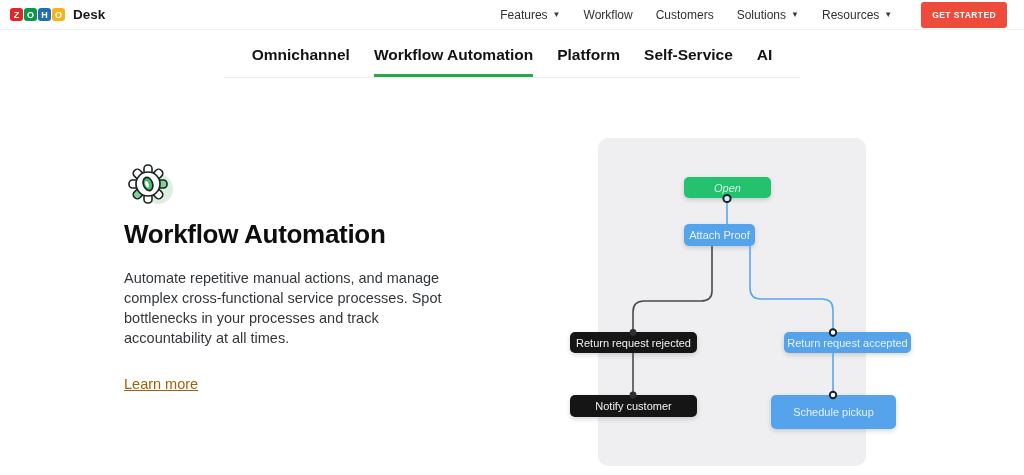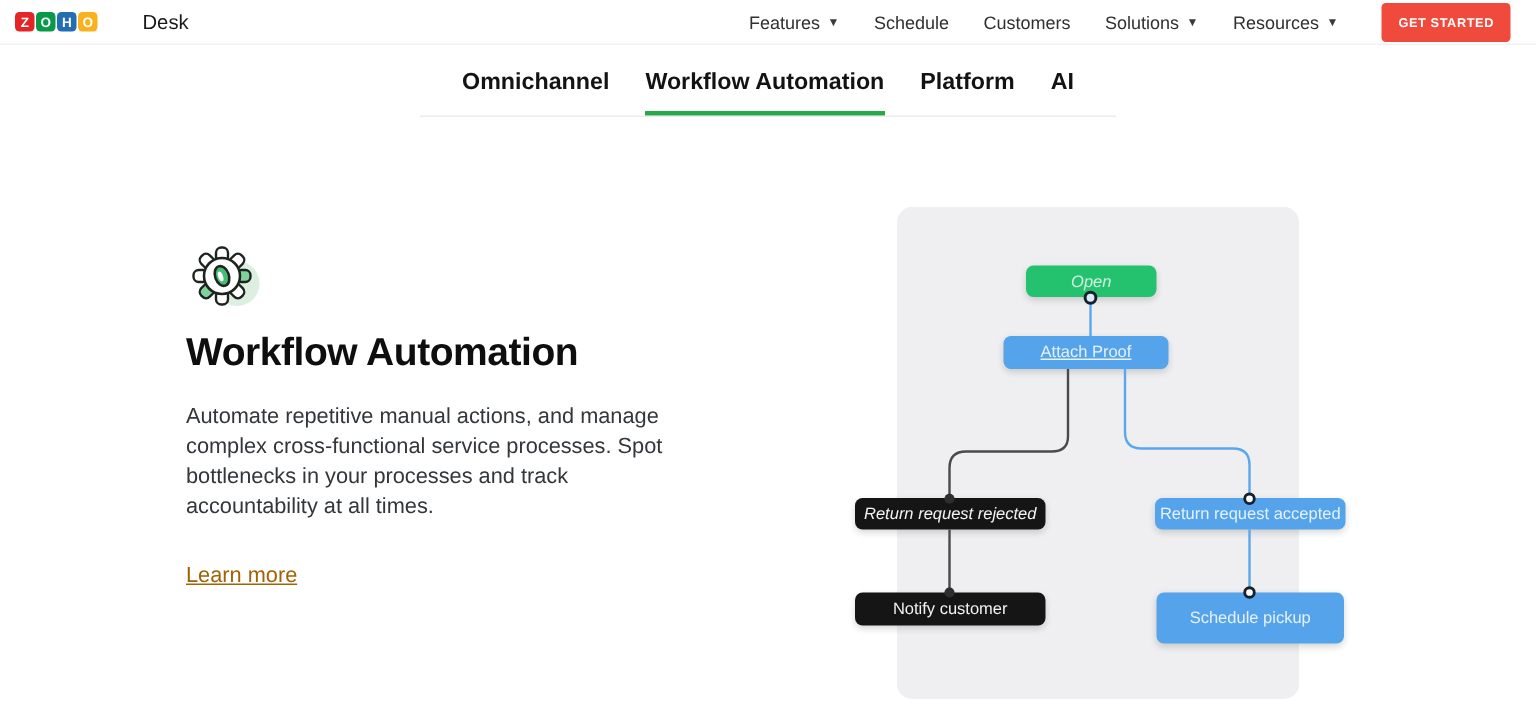--- a/index.html
+++ b/index.html
@@ -10,21 +10,21 @@
   
   .topbar { position:absolute; top:0; left:0; right:0; height:30px; background:#fff;
             border-bottom:1px solid #f1f1f1; display:flex; align-items:center;
             padding-left:10px; }
   .brand { display:flex; align-items:center; gap:8px; }
   .logo { display:flex; gap:1px; }
   .logo span { width:13px; height:13px; border-radius:3px; color:#fff; font-size:9px;
                font-weight:bold; display:flex; align-items:center; justify-content:center; }
   .l0 { background:#E42527; } .l1 { background:#089949; }
   .l2 { background:#226DB4; } .l3 { background:#F9B21D; }
-  .brand-name { font-size:13.5px; font-weight:normal; color:#191919;margin-left:22px; }
+  .brand-name { font-size:13.5px; font-weight:bold; color:#191919; }
   .topnav { margin-left:auto; display:flex; align-items:center; gap:23px; }
   .topnav .item { display:flex; align-items:center; gap:5px; font-size:12px; color:#303030;
                   cursor:pointer;justify-content:center; }
   .caret { font-size:8px; color:#3a3a3a; line-height:1; }
   .cta { margin-left:6px; margin-right:17px; background:#EF4A3C; color:#fff; border:none;
          font-family:"Liberation Sans", sans-serif; font-size:8.5px; font-weight:bold;
          letter-spacing:.4px; padding:8px 11px; border-radius:3px; cursor:pointer; }
 
   
   .subnav-row { position:absolute; top:30px; left:0; right:0; display:flex; justify-content:center; }
@@ -47,23 +47,23 @@
   .panel { position:absolute; left:38px; top:8px; width:268px; height:328px;
            background:#EFEFF1; border-radius:10px; z-index:1; }
   .flow-svg { position:absolute; left:0; top:0; z-index:3; pointer-events:none; }
   .node { position:absolute; z-index:2; border-radius:5px; display:flex; align-items:center;
           justify-content:center; font-size:11px; box-shadow:0 2px 5px rgba(0,0,0,.16);
           cursor:pointer; white-space:nowrap; }
   .node.green { background:#24C16E; color:rgba(255,255,255,.78);font-style:italic; }
   .node.blue  { background:#55A3EA; color:rgba(255,255,255,.85); }
   .node.dark  { background:#151515; color:#f2f2f2; }
   .n-open     { left:124px; top:47px;  width:87px;  height:21px; }
-  .n-attach   { left:109px; top:94px;  width:110px;  height:22px;text-decoration:underline; }
-  .n-rejected { left:10px;  top:202px; width:127px; height:21px;font-style:italic; }
-  .n-accepted { left:210px; top:202px; width:127px; height:21px; }
+  .n-attach   { left:124px; top:94px;  width:71px;  height:22px; }
+  .n-rejected { left:10px;  top:202px; width:127px; height:21px; }
+  .n-accepted { left:224px; top:202px; width:127px; height:21px; }
   .n-notify   { left:10px;  top:265px; width:127px; height:22px; }
   .n-pickup   { left:211px; top:265px; width:125px; height:34px; }
 </style>
 </head>
 <body>
 
 <div class="page">
 
   <div class="topbar">
     <div class="brand">
@@ -74,21 +74,21 @@
         <span class="l3">O</span>
       </div>
       <span class="brand-name">Desk</span>
     </div>
     <nav class="topnav">
       <span class="item">
         <span>Features</span>
         <span class="caret">▼</span>
       </span>
       <span class="item">
-        <span>Schedule</span>
+        <span>Workflow</span>
       </span>
       <span class="item">
         <span>Customers</span>
       </span>
       <span class="item">
         <span>Solutions</span>
         <span class="caret">▼</span>
       </span>
       <span class="item">
         <span>Resources</span>
@@ -96,20 +96,21 @@
       </span>
       <button class="cta">GET STARTED</button>
     </nav>
   </div>
 
   <div class="subnav-row">
     <div class="subnav">
       <span class="tab">Omnichannel</span>
       <span class="tab active">Workflow Automation</span>
       <span class="tab">Platform</span>
+      <span class="tab">Self-Service</span>
       <span class="tab">AI</span>
     </div>
   </div>
 
   <div class="content">
     <div class="gear-wrap">
       <svg width="54" height="54" viewBox="0 0 54 54">
         <circle cx="34" cy="31" r="15" fill="#DCEFE1"></circle>
         <g transform="translate(24,26)">
           <g fill="#ffffff" stroke="#1d241f" stroke-width="1.6" stroke-linejoin="round">

